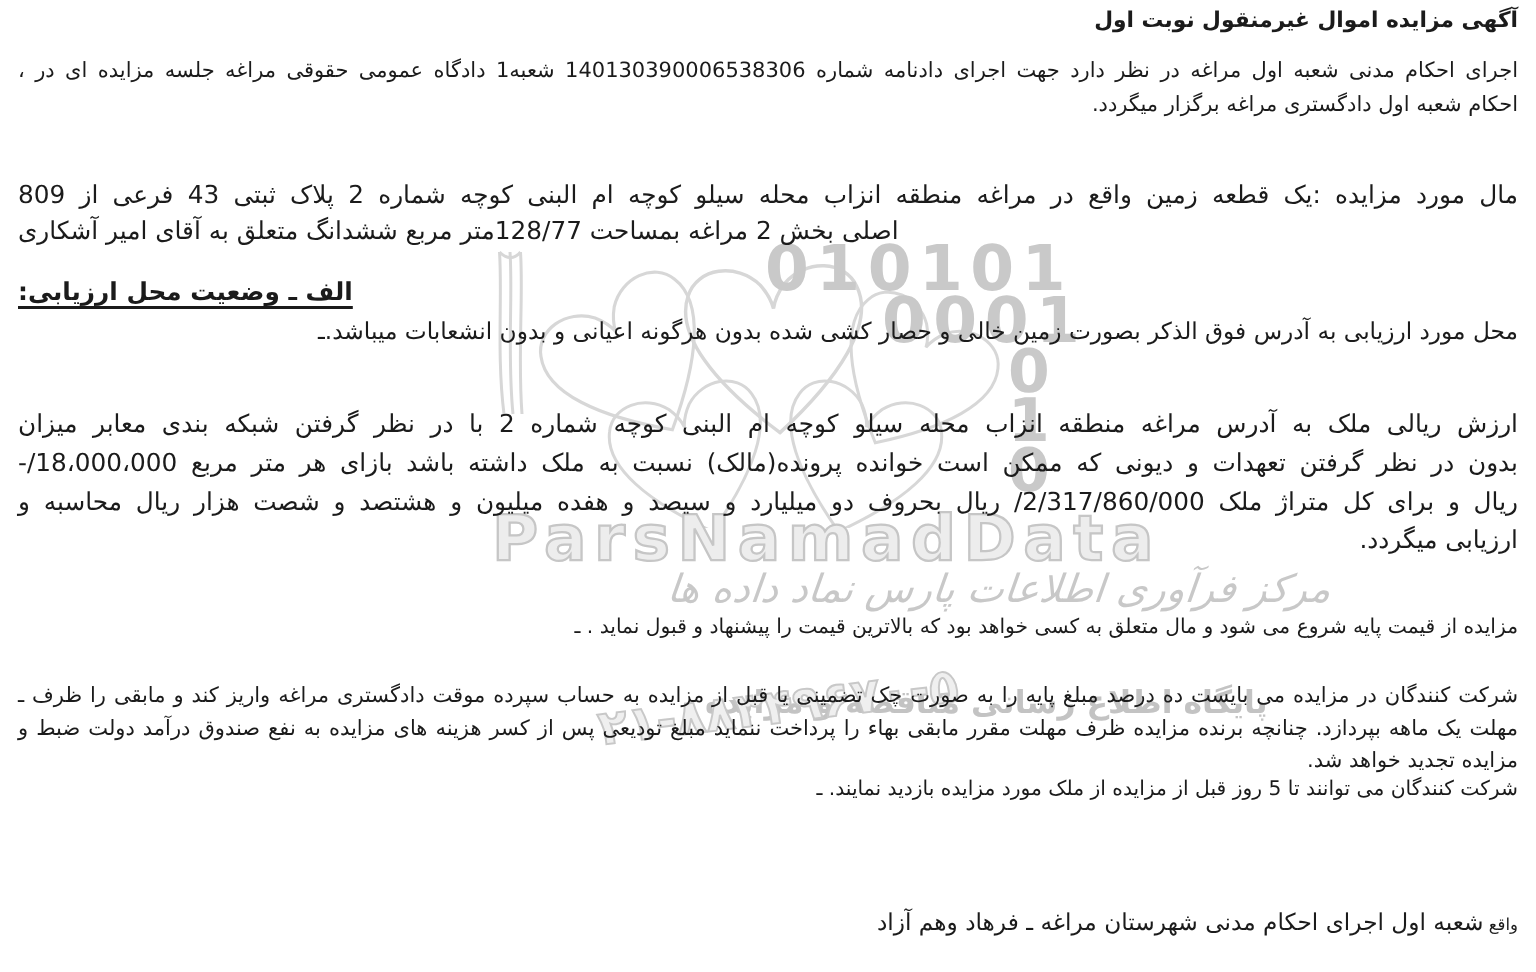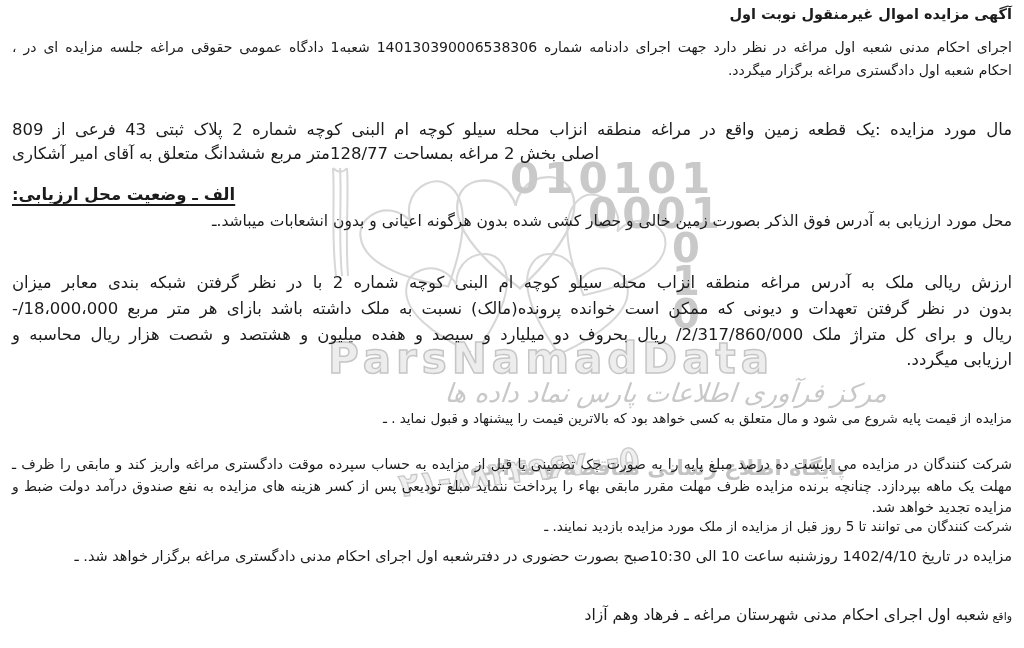--- a/index.html
+++ b/index.html
@@ -105,21 +105,18 @@
   <div class="txt p6">
     <div class="line line-j">شرکت کنندگان در مزایده می بایست ده درصد مبلغ پایه را به صورت چک تضمینی یا قبل از مزایده به حساب سپرده موقت دادگستری مراغه واریز کند و مابقی را ظرف ـ</div>
     <div class="line line-j">مهلت یک ماهه بپردازد. چنانچه برنده مزایده ظرف مهلت مقرر مابقی بهاء را پرداخت ننماید مبلغ تودیعی پس از کسر  هزینه های مزایده به نفع صندوق درآمد دولت ضبط و</div>
     <div class="line line-r">مزایده تجدید خواهد شد.</div>
   </div>
 
   <div class="txt p7">
     <div class="line line-r">شرکت کنندگان می توانند تا 5 روز قبل از مزایده از ملک مورد مزایده بازدید نمایند. ـ</div>
   </div>
 
-  <div class="txt p8">
-    <div class="line line-r">مزایده در تاریخ 1402/4/10 روزشنبه ساعت 10 الی 10:30صبح بصورت حضوری در دفترشعبه اول اجرای احکام مدنی دادگستری مراغه برگزار خواهد شد. ـ</div>
-  </div>
 
   <div class="txt sig">
     <span class="small">واقع </span><span>شعبه اول اجرای احکام مدنی شهرستان مراغه ـ فرهاد وهم آزاد</span>
   </div>
 
 </div>
 
 </body></html>

